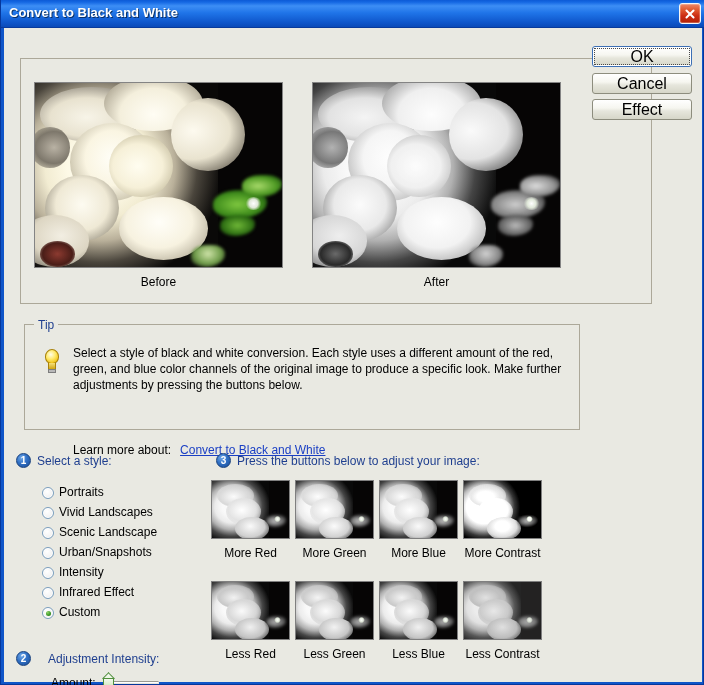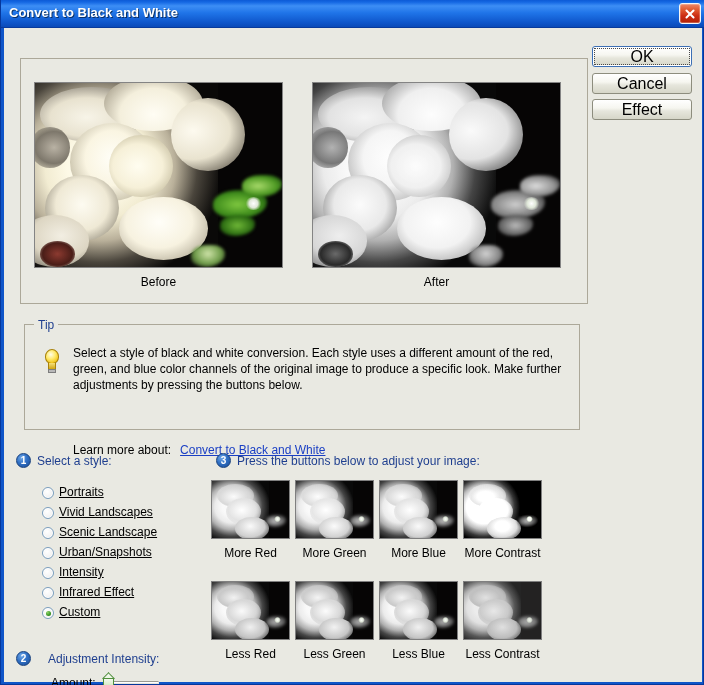--- a/index.html
+++ b/index.html
@@ -83,21 +83,21 @@
   .groupbox-legend {
     position: absolute;
     top: -7px; left: 9px;
     background: #e9e9e2;
     padding: 0 4px;
     font-size: 12px;
     color: #1f3f8f;
   }
 
   
-  #preview-panel { left: 16px; top: 30px; width: 568px; height: 246px; }
+  #preview-panel { left: 16px; top: 30px; width: 632px; height: 246px; }
 
   .preview-cell { position: absolute; top: 23px; }
   .preview-img {
     position: relative;
     width: 249px; height: 186px;
     border: 1px solid #848484;
     box-sizing: border-box;
     overflow: hidden;
     background: #000;
   }
@@ -232,21 +232,21 @@
     box-shadow: inset 0 0 0 1px #ffffff;
   }
   .radio-row.checked .radio-mark::after {
     content: "";
     position: absolute;
     left: 2.5px; top: 2.5px;
     width: 5px; height: 5px;
     border-radius: 50%;
     background: radial-gradient(circle at 35% 30%, #8fd36a 0%, #3f9a2a 55%, #1f6b14 100%);
   }
-  .radio-text { position: absolute; left: 17px; top: 1px; text-decoration: underline; }
+  .radio-text { position: absolute; left: 17px; top: 1px; }
 
   
   .amount-label {
     position: absolute;
     left: 47px; top: 648px;
     font-size: 12px;
     color: #000;
   }
   .amount-label u { text-decoration: underline; }
   .slider {

